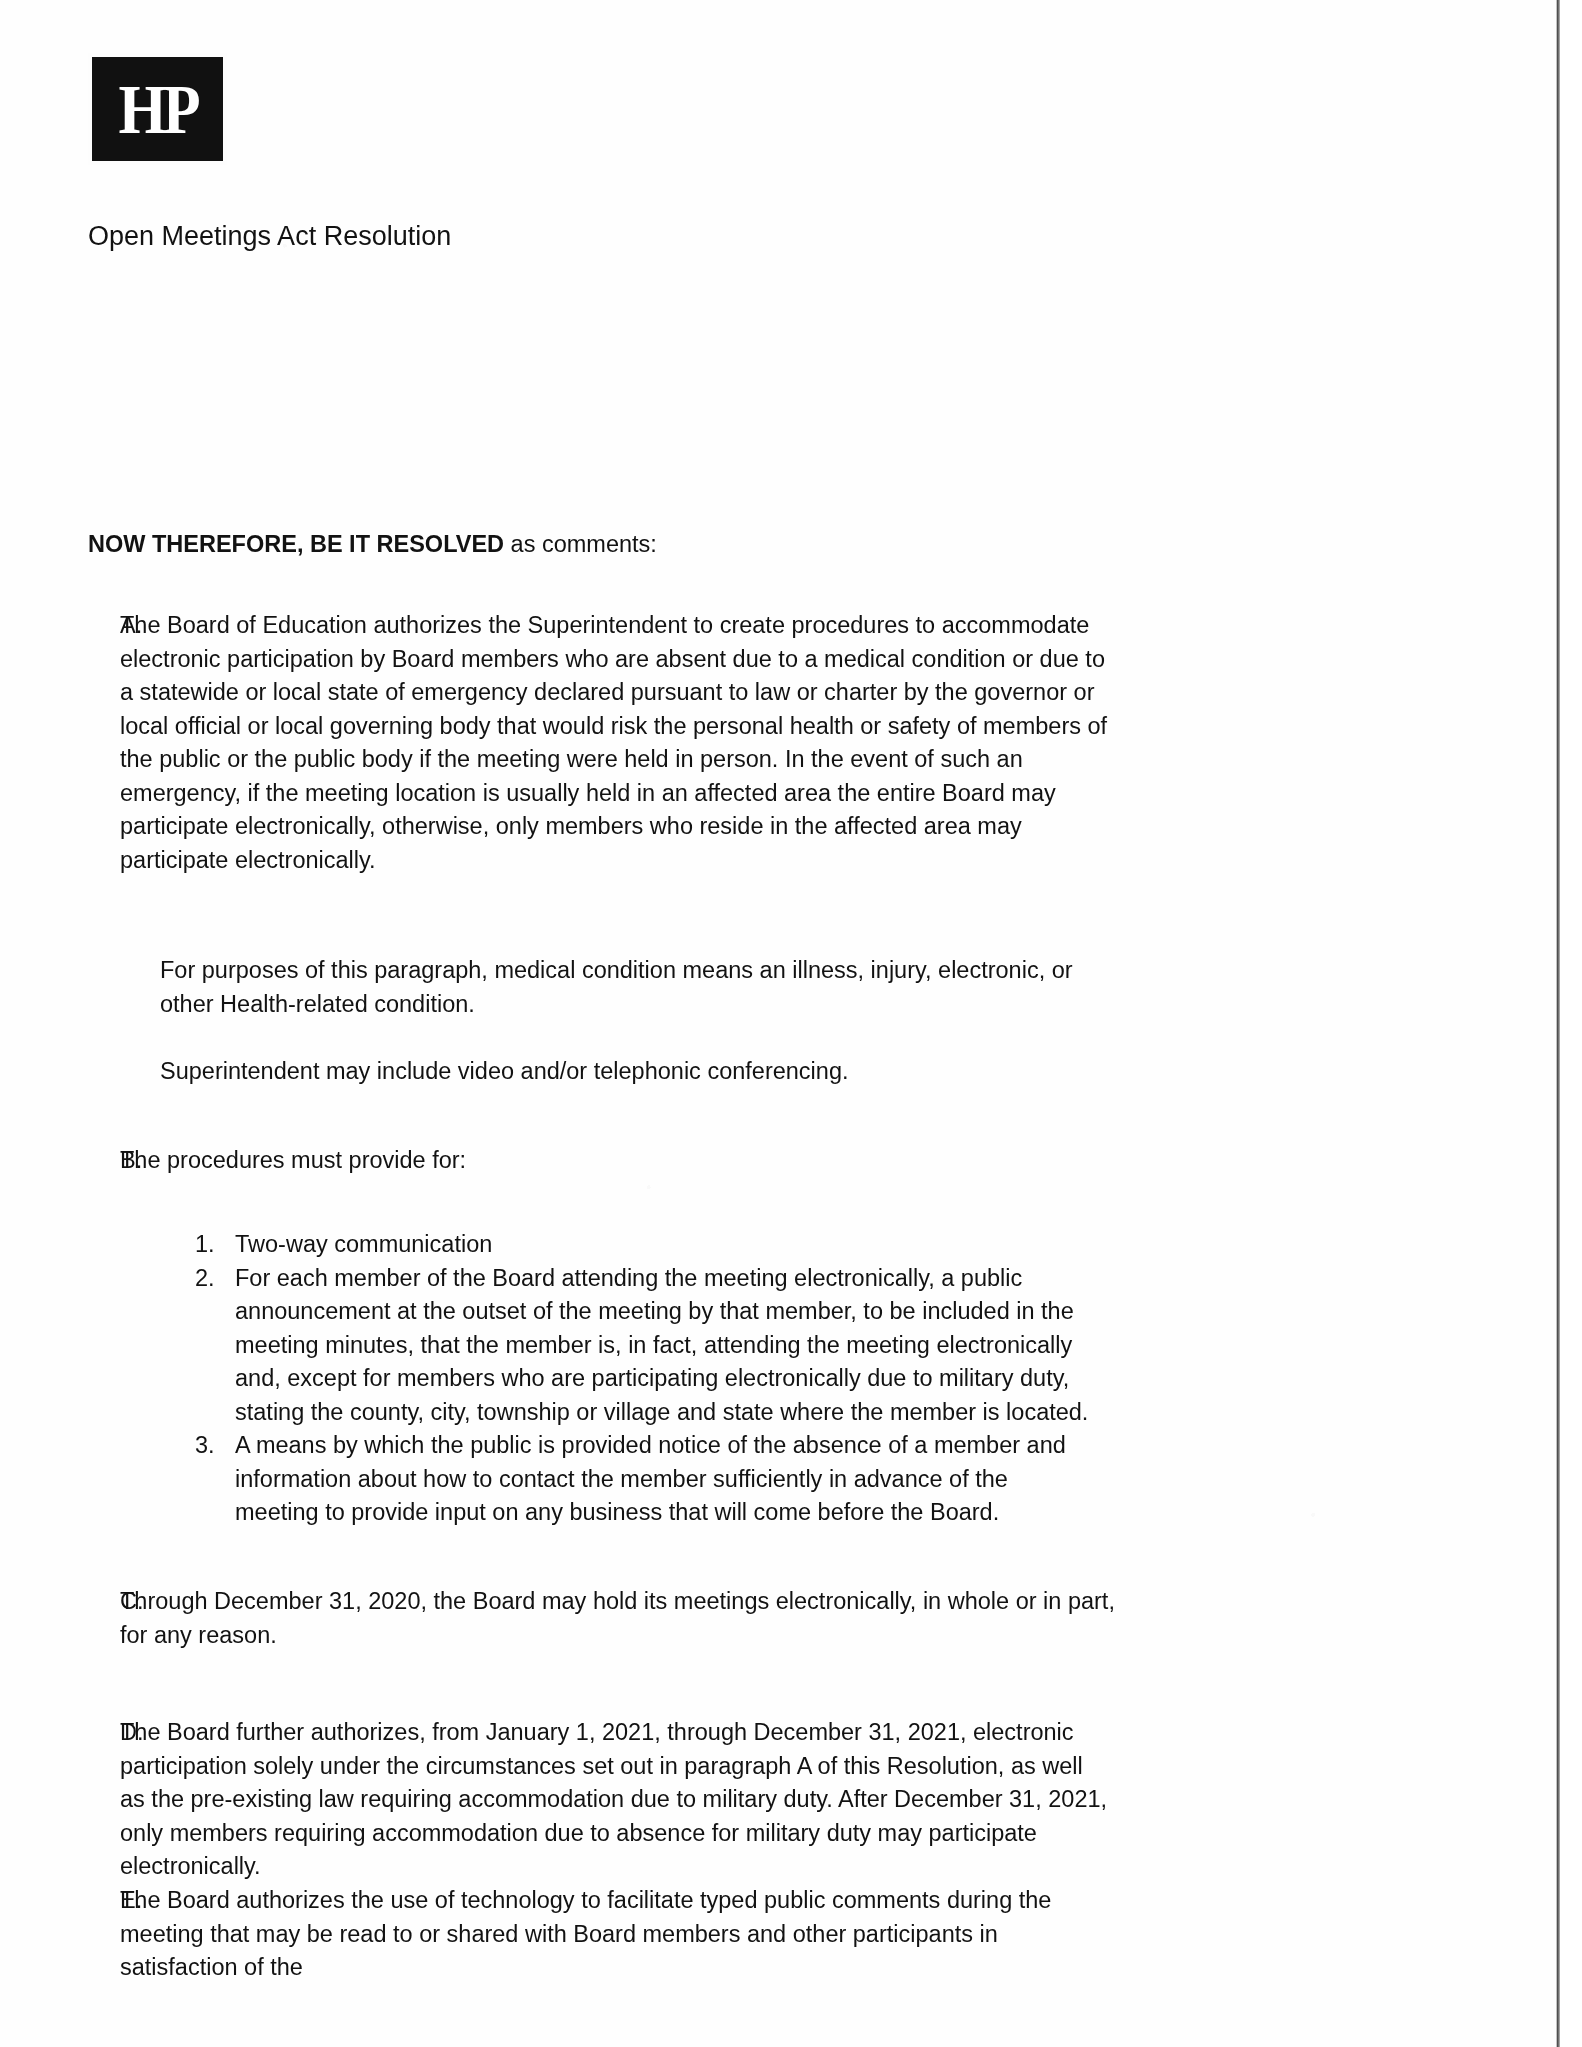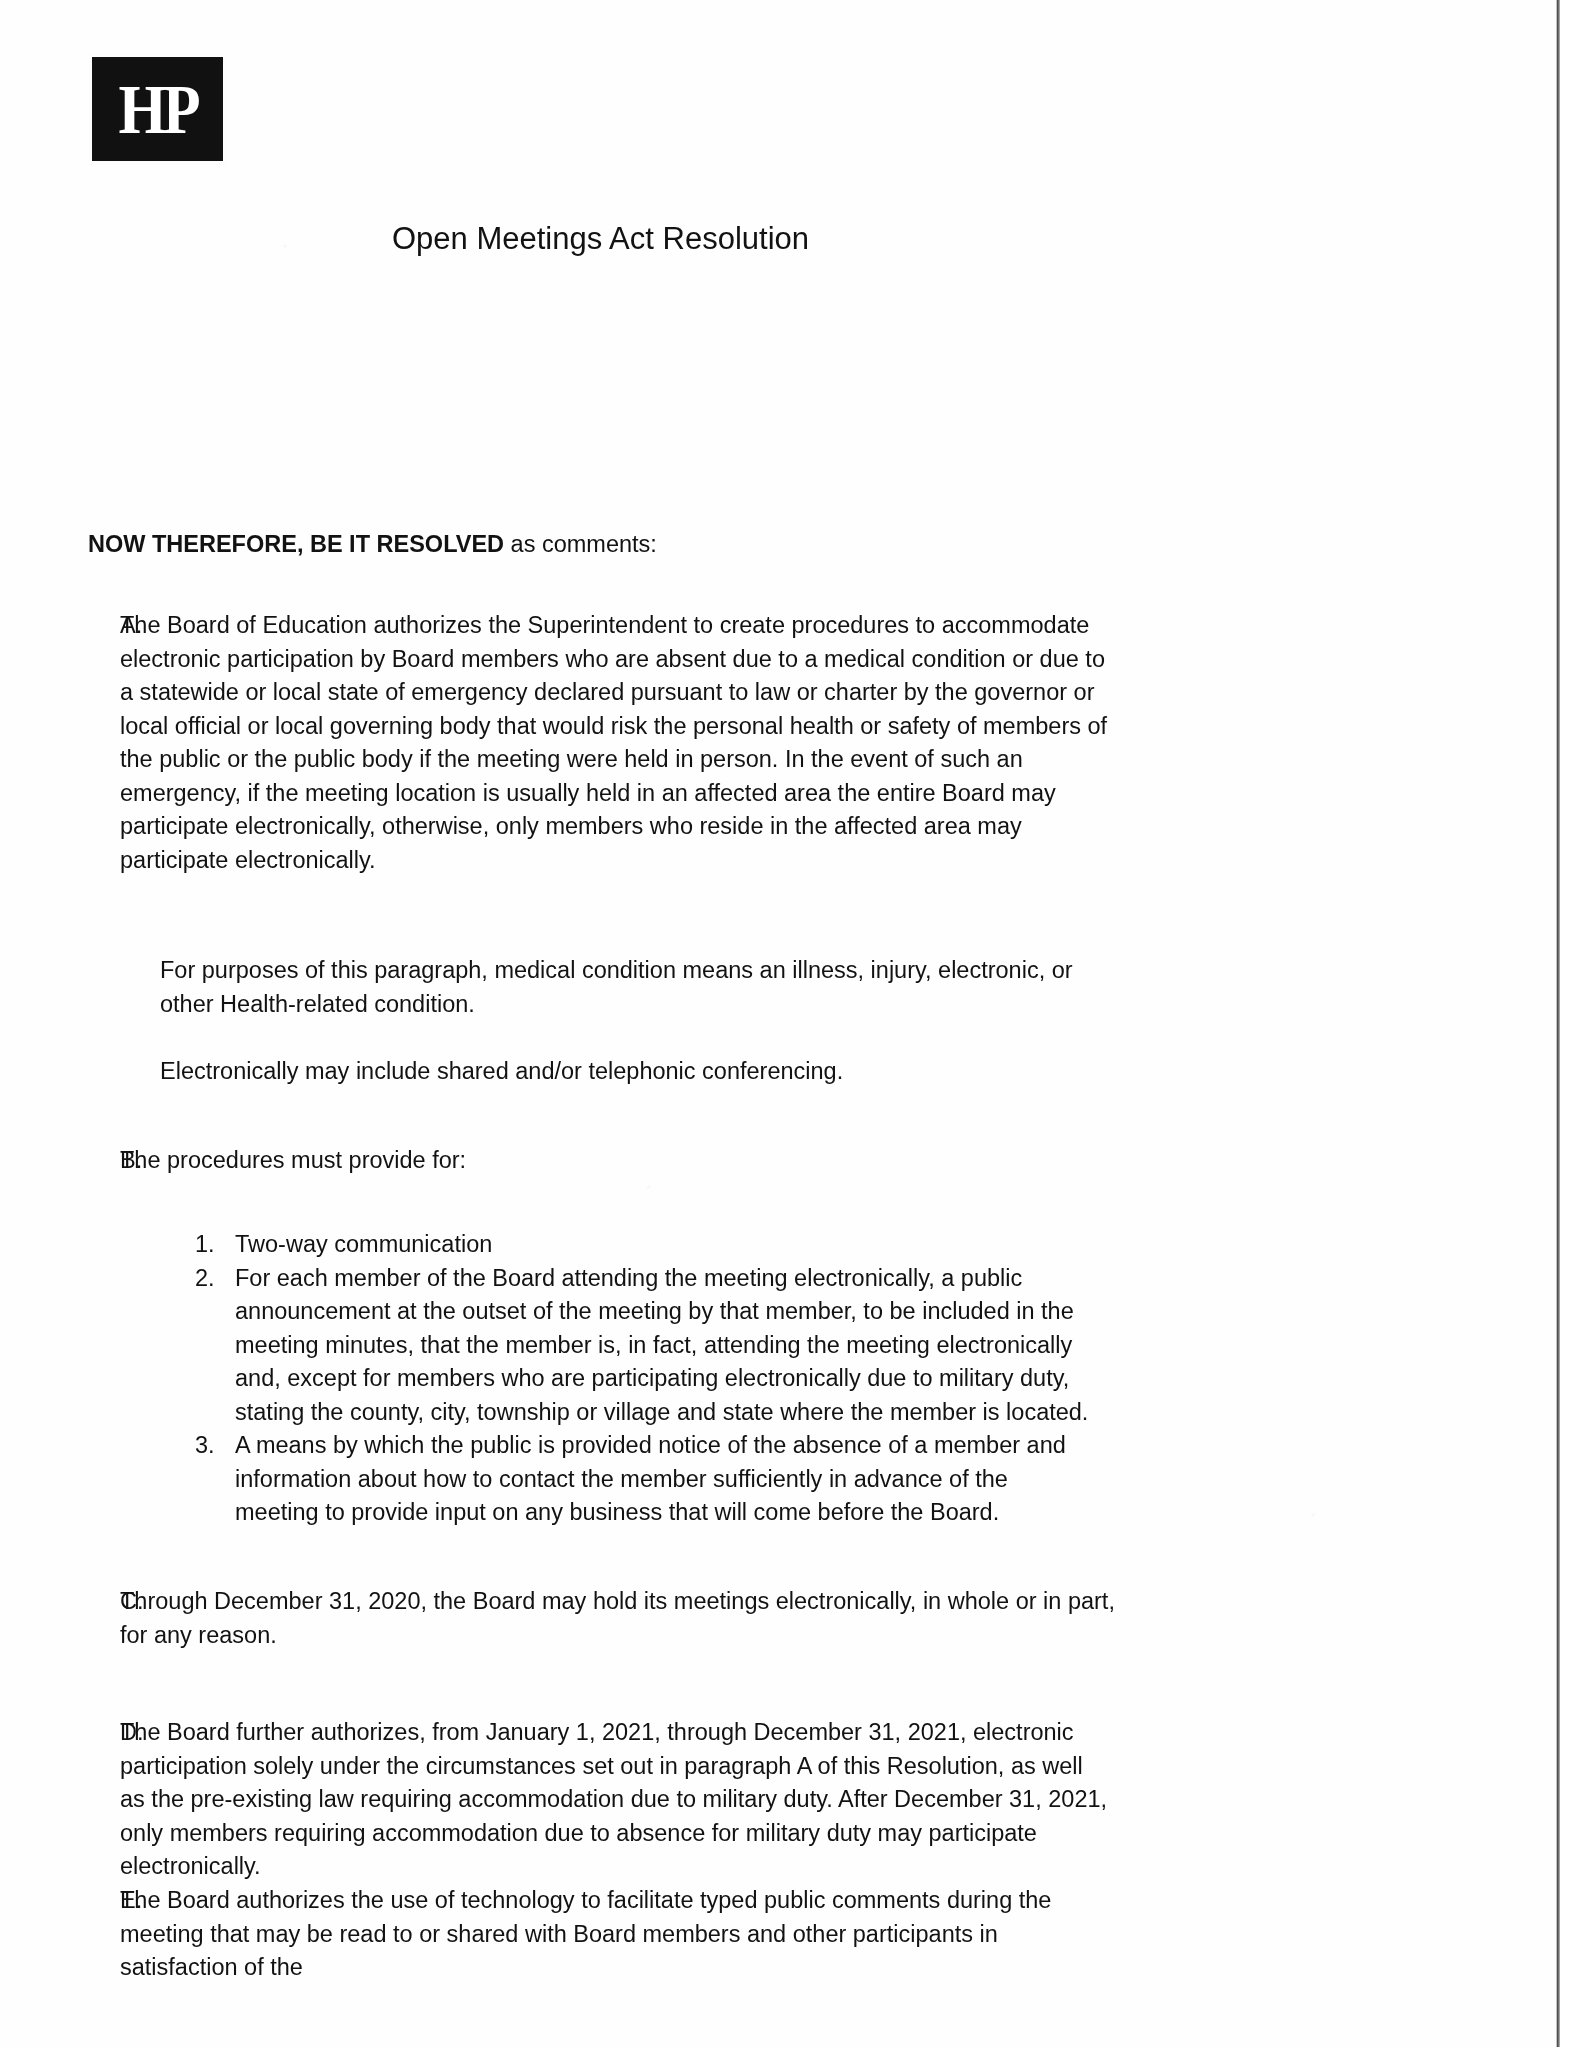--- a/index.html
+++ b/index.html
@@ -78,22 +78,22 @@
     letter-spacing: -4px;
     transform: scaleY(1.12);
   }
 
   
   #doc-title {
     position: absolute;
     left: 88px;
     top: 220px;
     width: 1025px;
-    text-align: center;
-    font-size: 31px;
+    text-align: left;
+    font-size: 27px;
     line-height: 1.25;
   }
 
   .para {
     position: absolute;
     font-size: 23.5px;
     line-height: 33.5px;
     text-align: left;
   }
   .para b { font-weight: bold; }
@@ -153,21 +153,21 @@
     <b>NOW THEREFORE, BE IT RESOLVED</b><span> as comments:</span>
   </div>
 
   <div class="lvl1" style="left:120px; top:609px; width:992px;">
     <span class="marker">A.</span>
     <span class="body">The Board of Education authorizes the Superintendent to create procedures to accommodate electronic participation by Board members who are absent due to a medical condition or due to a statewide or local state of emergency declared pursuant to law or charter by the governor or local official or local governing body that would risk the personal health or safety of members of the public or the public body if the meeting were held in person.  In the event of such an emergency, if the meeting location is usually held in an affected area the entire Board may participate electronically, otherwise, only members who reside in the affected area may participate electronically.</span>
   </div>
 
   <div class="para" style="left:160px; top:954px; width:940px;">For purposes of this paragraph, medical condition means an illness, injury, electronic, or other Health-related condition.</div>
 
-  <div class="para" style="left:160px; top:1055px; width:940px;">Electronically may include shared and/or telephonic conferencing.</div>
+  <div class="para" style="left:160px; top:1055px; width:940px;">Superintendent may include video and/or telephonic conferencing.</div>
 
   <div class="lvl1" style="left:120px; top:1144px; width:992px;">
     <span class="marker">B.</span>
     <span class="body">The procedures must provide for:</span>
   </div>
 
   <div class="sublist" style="left:195px; top:1228px; width:903px;">
     <div class="sub-item">
       <span class="num">1.</span>
       <span>Two-way communication</span>

